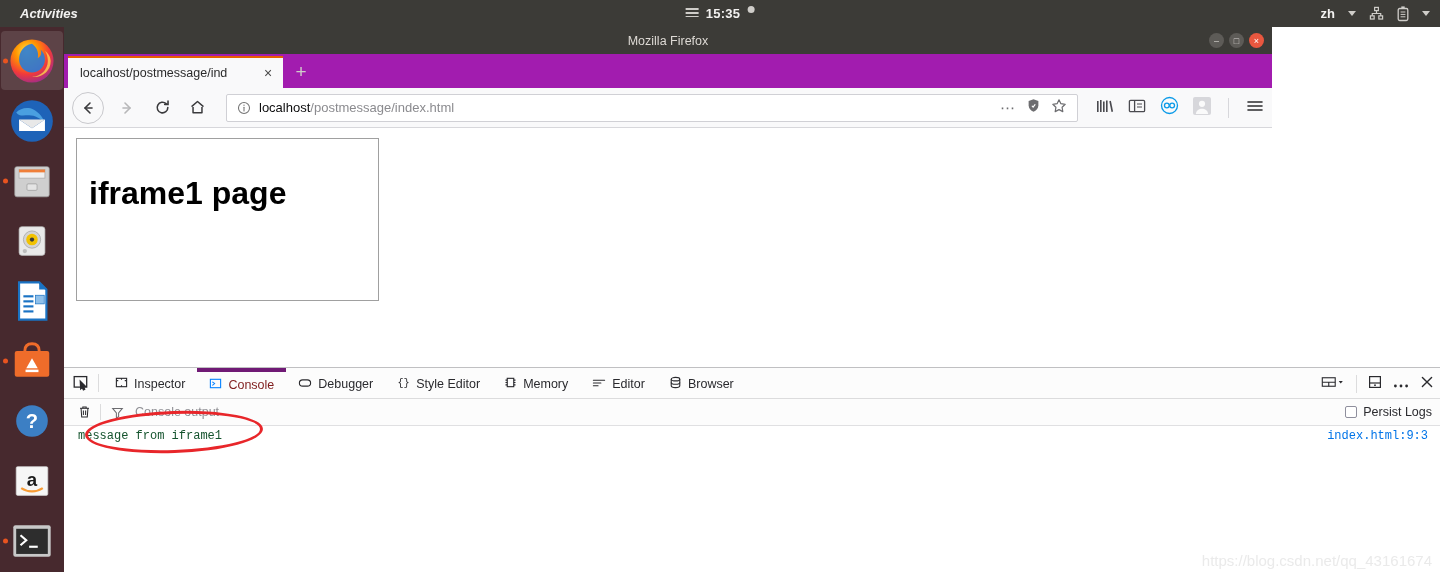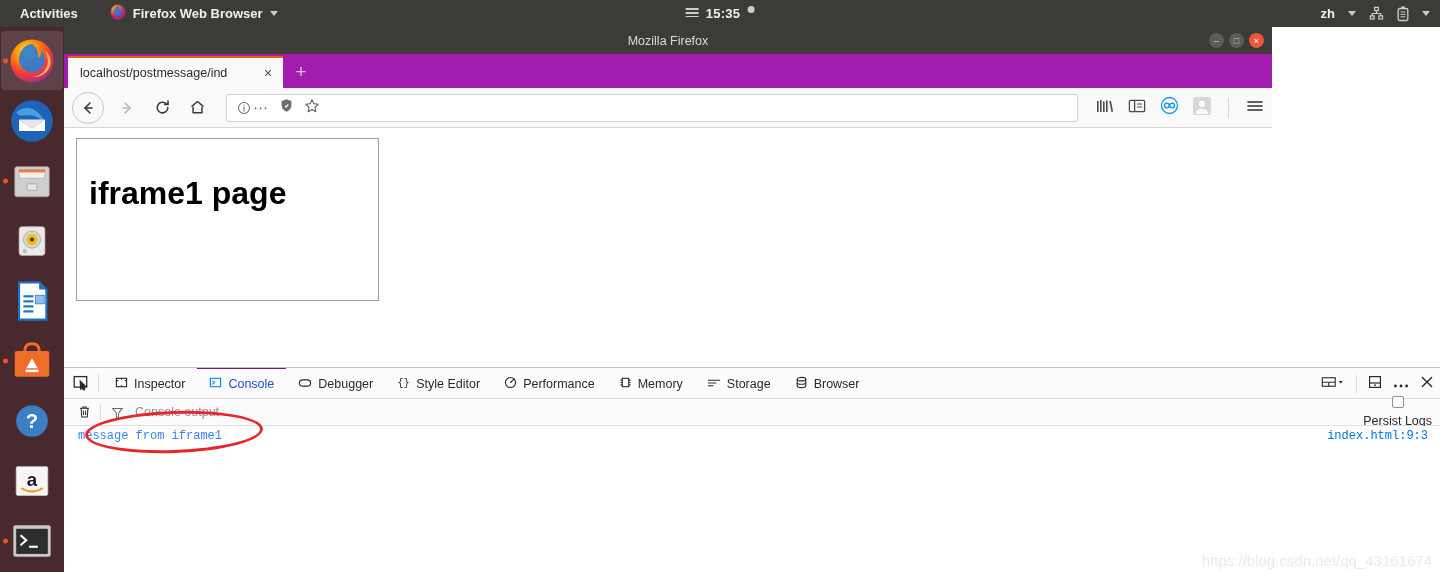--- a/index.html
+++ b/index.html
@@ -12,21 +12,21 @@
   #root { position: relative; width: 1440px; height: 572px; }
 
   
   .topbar {
     position: absolute; top: 0; left: 0;
     width: 1440px; height: 27px;
     background: #3c3b37;
     display: flex; align-items: center;
     color: #e8e6e3; font-size: 13px;
   }
-  .topbar-left { display: flex; align-items: center; gap: 0; padding-left: 10px; }
+  .topbar-left { display: flex; align-items: center; gap: 0; padding-left: 10px; font-style: italic; }
   .tb-activities { font-weight: bold; font-size: 13px; color: #f2f1f0; padding: 0 10px; }
   .tb-app { display: flex; align-items: center; gap: 7px; padding: 0 8px; margin-left: 14px; }
   .tb-app-name { font-weight: bold; color: #f2f1f0; font-size: 13px; }
   .caret-down { width: 0; height: 0; border-left: 4px solid transparent; border-right: 4px solid transparent; border-top: 5px solid #cfcdc9; display: inline-block; }
   .topbar-center {
     position: absolute; left: 50%; transform: translateX(-50%);
     display: flex; align-items: flex-start; gap: 7px;
   }
   .clock-text { font-weight: bold; font-size: 13px; color: #f2f1f0; letter-spacing: .3px; }
   .hamb3 { display: inline-block; width: 13px; }
@@ -158,45 +158,45 @@
     position: relative;
   }
   .dt-picker { width: 34px; display: flex; align-items: center; justify-content: center; }
   .dt-vsep { width: 1px; background: #dcdcdd; margin: 6px 0; }
   .dt-tabs { display: flex; align-items: stretch; padding-left: 4px; }
   .dt-tab {
     display: flex; align-items: center; gap: 6px;
     padding: 0 12px; font-size: 12.5px; color: #2a2a2e;
     border-top: 2px solid transparent;
   }
-  .dt-tab.active { color: #1d4ed8; border-top: 1px solid #701a75; justify-content: flex-end; }
+  .dt-tab.active { color: #7f1d1d; border-top: 4px solid #701a75; justify-content: flex-end; }
   .dt-right { position: absolute; right: 6px; top: 0; height: 31px; display: flex; align-items: center; gap: 11px; }
   .dt-right .dt-vsep2 { width: 1px; height: 18px; background: #dcdcdd; }
 
   .dt-filterbar {
     height: 27px; background: #fcfcfc;
     border-bottom: 1px solid #e0e0e2;
     display: flex; align-items: center; padding: 0 8px;
     position: relative;
   }
   .fb-icon { width: 24px; display: flex; align-items: center; justify-content: center; }
   .fb-sep { width: 1px; height: 16px; background: #dcdcdd; margin: 0 4px; }
   .fb-input { font-size: 12.5px; color: #8f8f94; padding-left: 6px; }
-  .persist { position: absolute; right: 8px; display: flex; align-items: center; gap: 6px; font-size: 12.5px; color: #2a2a2e; flex-direction: column; }
+  .persist { position: absolute; right: 8px; display: flex; align-items: center; gap: 6px; font-size: 12.5px; color: #2a2a2e; }
   .persist-box { width: 12px; height: 12px; border: 1px solid #8f8f9d; border-radius: 2px; background: #fff; }
 
   .dt-console { position: relative; height: 146px; background: #fff; }
   .console-row {
     position: relative;
     height: 20px; display: flex; align-items: center;
     padding-left: 14px; padding-right: 10px;
   }
   .console-msg {
     font-family: "Liberation Mono", monospace;
-    font-size: 12px; color: #3b82f6;
+    font-size: 12px; color: #14532d;
   }
   .console-src {
     position: absolute; right: 12px;
     font-family: "Liberation Mono", monospace;
     font-size: 12px; color: #0074e8;
   }
   .red-ellipse {
     position: absolute;
     left: 85px; top: 411px;
     width: 178px; height: 42px;
@@ -211,38 +211,20 @@
   }
 </style>
 </head>
 <body>
 
 <div id="root">
 
   <div class="topbar">
     <div class="topbar-left">
       <span class="tb-activities">Activities</span>
-      <span class="tb-app">
-        <span>
-          <svg width="16" height="16" viewBox="0 0 32 32">
-            <defs>
-              <radialGradient id="ffg" cx="35%" cy="30%">
-                <stop offset="0%" stop-color="#ffe02b"></stop>
-                <stop offset="40%" stop-color="#ff8a0a"></stop>
-                <stop offset="75%" stop-color="#f13d3d"></stop>
-                <stop offset="100%" stop-color="#b5267a"></stop>
-              </radialGradient>
-            </defs>
-            <circle cx="16" cy="16" r="15" fill="url(#ffg)"></circle>
-            <path d="M16 4c-6 1-9 6-9 11 0 5 4 9 9 9s9-4 9-9c0-3-1-5-3-7 1 3 0 5-2 6 1-4-1-8-4-10z" fill="#2a6fd6" opacity=".85"></path>
-          </svg>
-        </span>
-        <span class="tb-app-name">Firefox Web Browser</span>
-        <span class="caret-down"></span>
-      </span>
     </div>
 
     <div class="topbar-center">
       <span class="hamb3">
           <i></i>
           <i></i>
           <i></i>
         </span>
       <span class="clock-text">15:35</span>
       <span class="dot-ind"></span>
@@ -412,20 +394,21 @@
       </div>
 
       <div class="urlbar">
         <span class="url-info">
           <svg width="14" height="14" viewBox="0 0 16 16" fill="none" stroke="#737373" stroke-width="1.2">
             <circle cx="8" cy="8" r="6.3"></circle>
               <path d="M8 7.2v4.2" stroke-linecap="round"></path>
               <circle cx="8" cy="4.8" r=".75" fill="#737373" stroke="none"></circle>
           </svg>
         </span>
+        <span class="url-text"><span>localhost</span><span class="dim">/postmessage/index.html</span></span>
         <span class="url-icons">
           <span class="url-dots">⋯</span>
           <span>
             <svg width="15" height="15" viewBox="0 0 16 16">
                 <path d="M8 1.4l5.2 1.8v4.4c0 3.2-2.3 5.8-5.2 7-2.9-1.2-5.2-3.8-5.2-7V3.2z" fill="#6d6d70"></path>
                 <path d="M6.6 8.6l1 1.1 2-2.6" stroke="#fff" stroke-width="1.2" fill="none" stroke-linecap="round"></path>
               </svg>
           </span>
           <span>
             <svg width="16" height="16" viewBox="0 0 16 16" fill="none" stroke="#6d6d70" stroke-width="1.2" stroke-linejoin="round">
@@ -524,47 +507,38 @@
 
           <div class="dt-tab">
             <span>
               <svg width="13" height="13" viewBox="0 0 14 14">
                   <text x="7" y="11" font-size="11" fill="#2a2a2e" text-anchor="middle" font-family="Liberation Mono, monospace">{}</text>
                 </svg>
             </span>
             <span>Style Editor</span>
           </div>
 
-          <div class="dt-tab">
-            <span>
-              <svg width="13" height="13" viewBox="0 0 14 14" fill="none" stroke="#2a2a2e" stroke-width="1.2">
-                  <circle cx="7" cy="7" r="5.4"></circle>
-                  <path d="M7 7l3.4-3.4" stroke-linecap="round"></path>
-                </svg>
-            </span>
-            <span>Performance</span>
-          </div>
 
           <div class="dt-tab">
             <span>
               <svg width="13" height="13" viewBox="0 0 14 14" fill="none" stroke="#2a2a2e" stroke-width="1.2">
                   <rect x="3.5" y="2.5" width="7" height="9"></rect>
                   <path d="M1.6 4.5h1.9M1.6 7h1.9M1.6 9.5h1.9M10.5 4.5h1.9M10.5 7h1.9M10.5 9.5h1.9"></path>
                 </svg>
             </span>
             <span>Memory</span>
           </div>
 
           <div class="dt-tab">
             <span>
               <svg width="14" height="12" viewBox="0 0 15 12" stroke="#2a2a2e" stroke-width="1.2" stroke-linecap="round">
                   <path d="M1.5 3h12M1.5 6h8M1.5 9h5"></path>
                 </svg>
             </span>
-            <span>Storage</span>
+            <span>Editor</span>
           </div>
 
           <div class="dt-tab">
             <span>
               <svg width="13" height="13" viewBox="0 0 14 14" fill="none" stroke="#2a2a2e" stroke-width="1.2">
                   <ellipse cx="7" cy="3.4" rx="4.6" ry="1.9"></ellipse>
                   <path d="M2.4 3.4v7.2c0 1 2.1 1.9 4.6 1.9s4.6-.9 4.6-1.9V3.4"></path>
                   <path d="M2.4 7c0 1 2.1 1.9 4.6 1.9s4.6-.9 4.6-1.9"></path>
                 </svg>
             </span>

